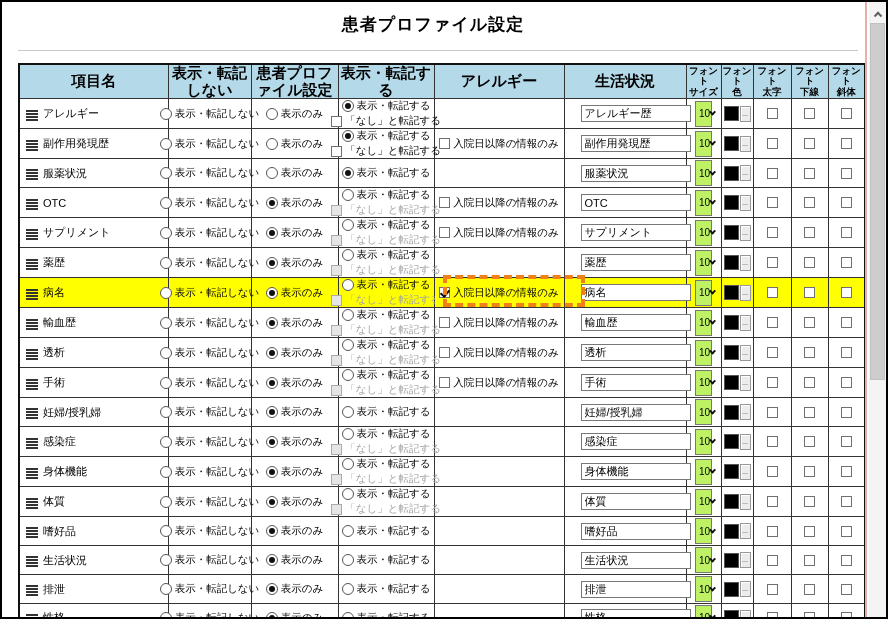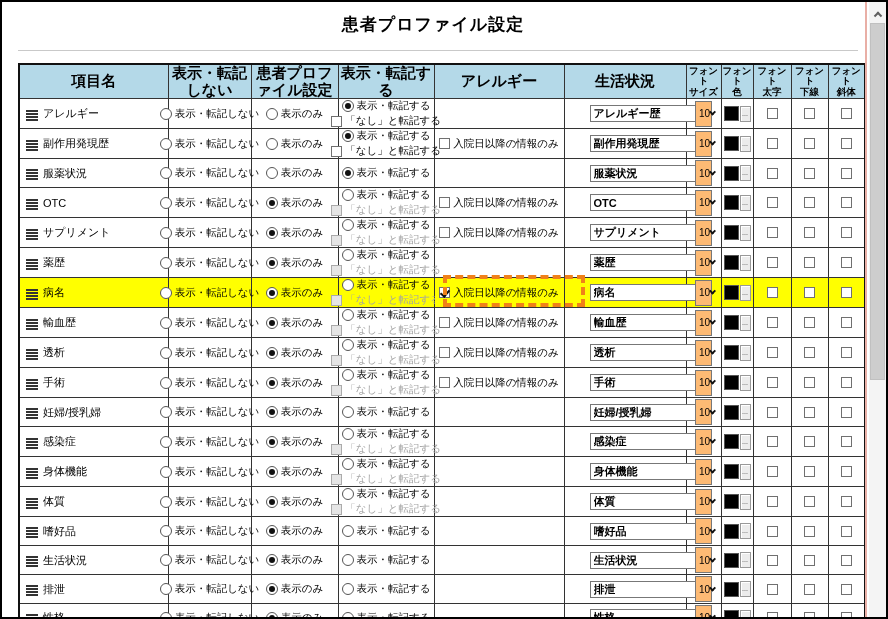--- a/index.html
+++ b/index.html
@@ -60,24 +60,24 @@
   }
   .cbx.on::after {
     content:""; position:absolute; left:2px; top:0; width:4px; height:7px;
     border-right:2px solid #111; border-bottom:2px solid #111;
     transform:rotate(40deg);
   }
   .cbx.dis { background:#e5e5e5; border-color:#ababab; }
   .gray { color:#a3a3a3; }
   .name-input {
     width:110px; height:17px; border:1px solid #777; font-size:11px;
-    padding:0 3px; margin-left:21px; font-family:inherit; background:#fff;font-weight:bold;
+    padding:0 3px; margin-left:12px; font-family:inherit; background:#fff;
   }
   .selbox {
-    width:17px; height:17px; border:1px solid #777; background:#fdba74;
+    width:17px; height:17px; border:1px solid #777; background:#bef264;
     display:inline-flex; align-items:center; justify-content:space-between;
     padding:12px 3px; font-size:10px; cursor:default;
   }
   .chev {
     width:5px; height:5px; border-right:2px solid #111; border-bottom:2px solid #111;
     transform:rotate(45deg) translate(-1px,-1px); flex:none;
   }
   .colorwrap { display:flex; align-items:center; justify-content:center; gap:1px; width:100%; }
   .swatch { width:15px; height:15px; background:#000; border:1px solid #555; flex:none; }
   .dots {

